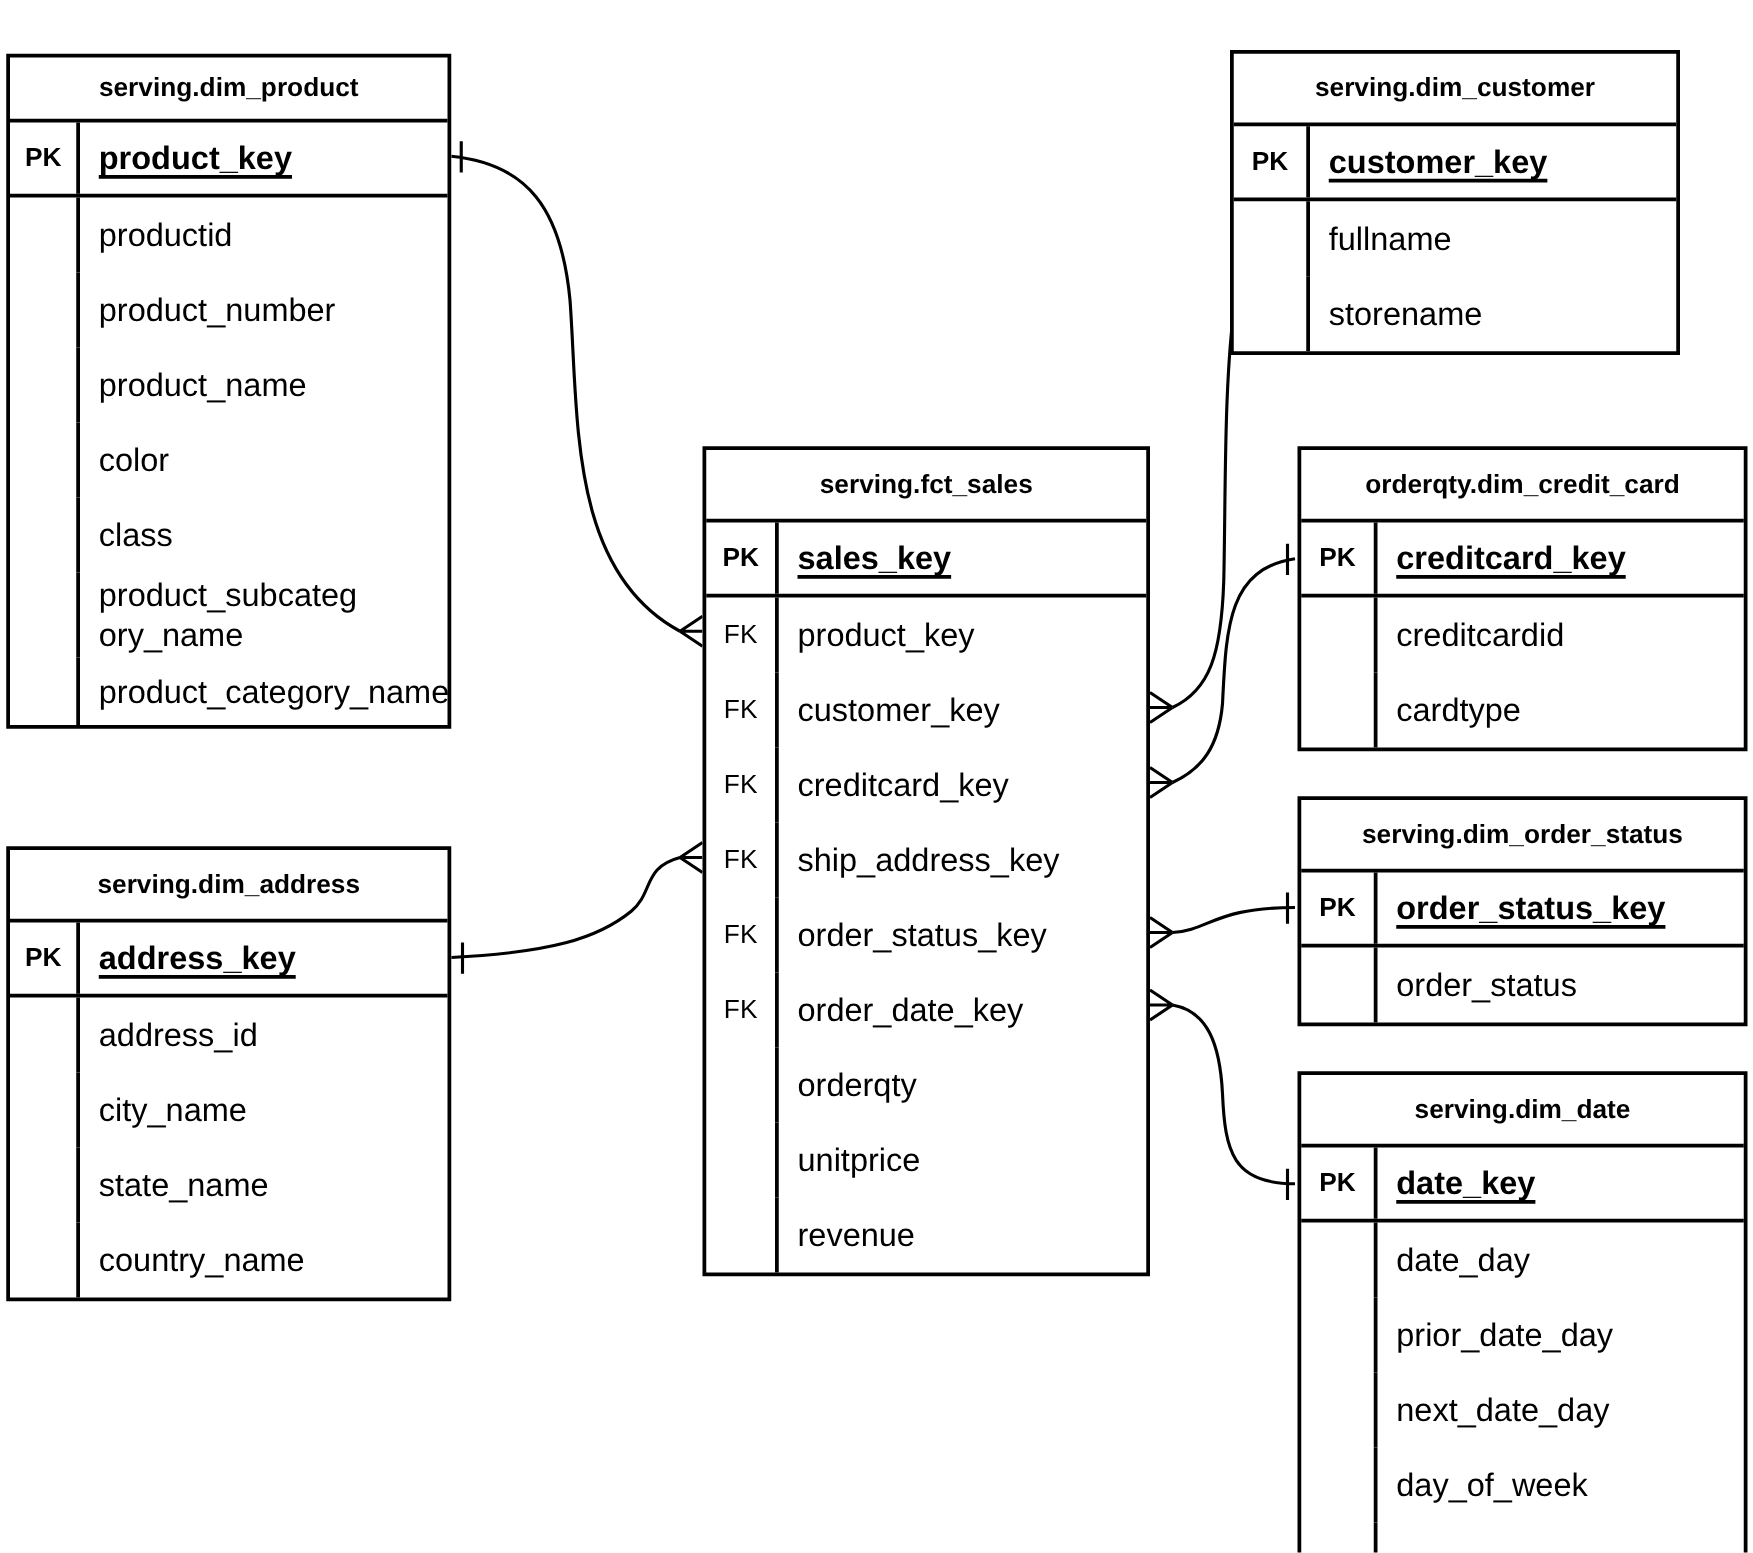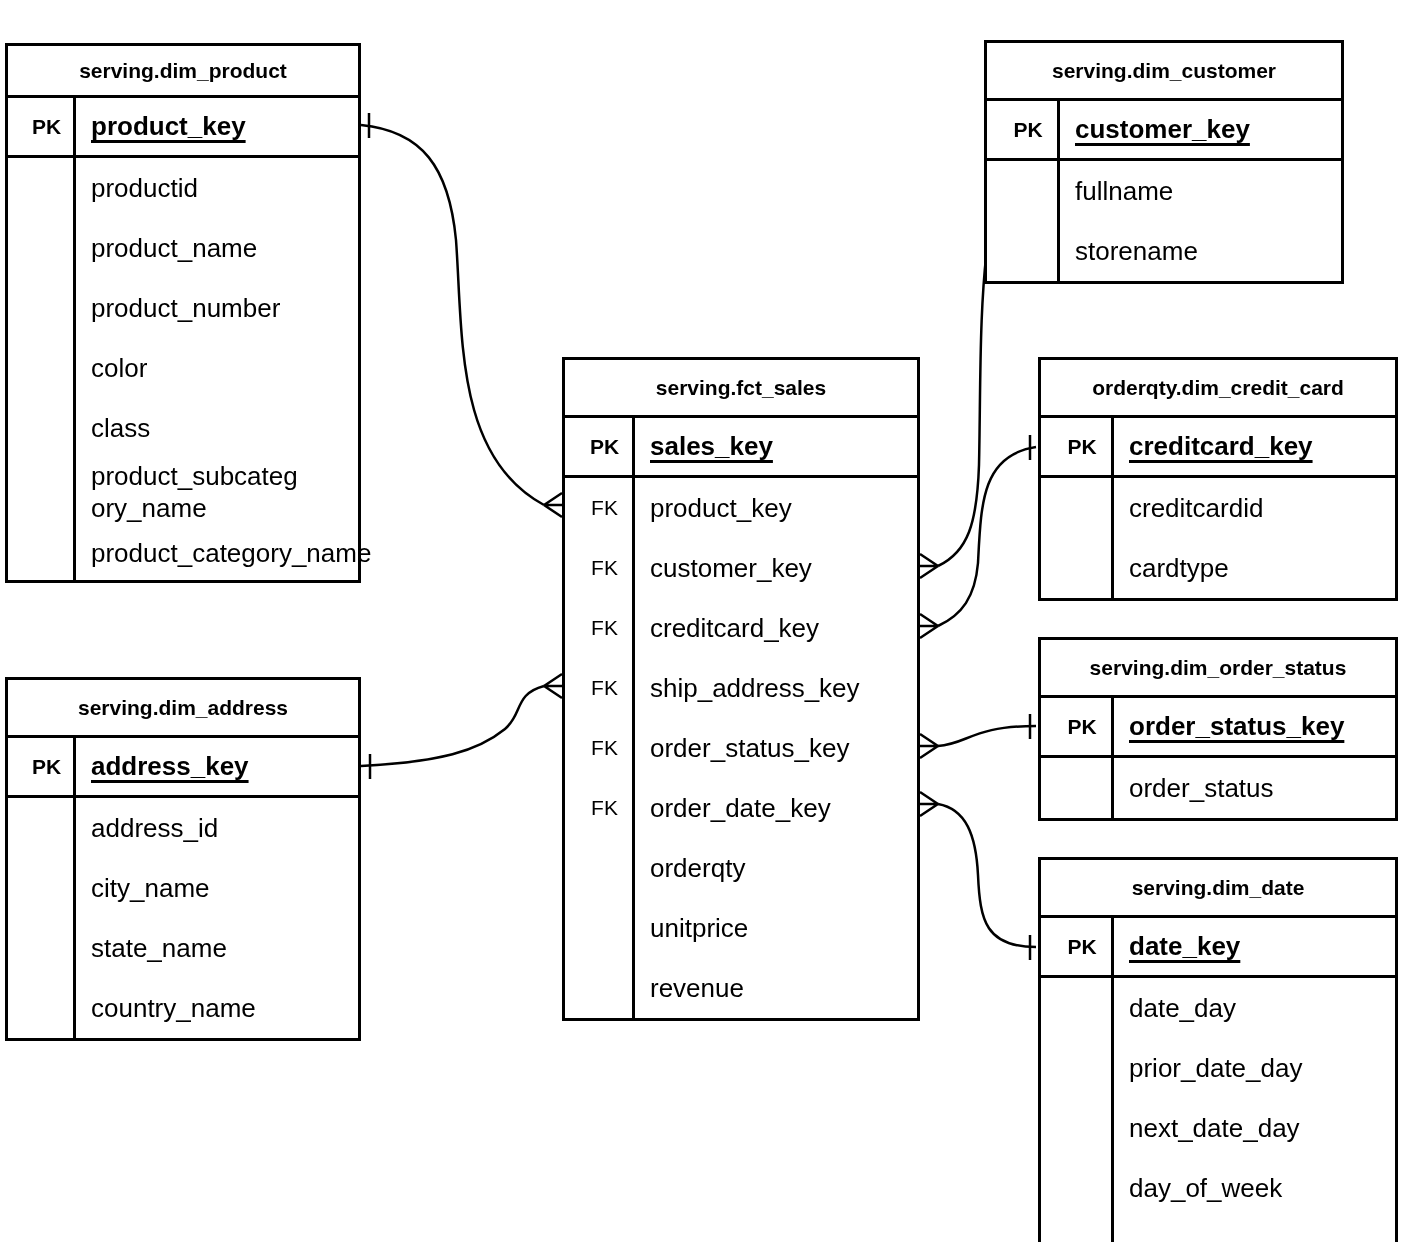--- a/index.html
+++ b/index.html
@@ -2,21 +2,21 @@
 <html><head>
 <meta charset="utf-8">
 <style>
   html,body{margin:0;padding:0;background:#ffffff;}
   body{width:1402px;height:1242px;font-family:"Liberation Sans",sans-serif;color:#000;}
   #canvas{position:relative;width:1402px;height:1242px;background:#fff;overflow:hidden;margin-top:35px;}
   #rels{position:absolute;left:0;top:0;z-index:0;}
   #rels path{stroke:#000;stroke-width:2.5;fill:none;}
   .tbl{position:absolute;z-index:1;background:#fff;border:3px solid #000;box-sizing:border-box;}
   .ttl{display:flex;align-items:center;justify-content:center;font-weight:bold;font-size:21px;border-bottom:3px solid #000;box-sizing:border-box;}
-  .row{display:flex;height:60px;box-sizing:border-box;padding-left:12px;}
+  .row{display:flex;height:60px;box-sizing:border-box;}
   .kc{flex:0 0 auto;border-right:3px solid #000;display:flex;align-items:center;justify-content:center;font-size:21px;box-sizing:border-box;}
   .w-left .kc{width:56px;}
   .w-mid  .kc{width:58px;}
   .w-right .kc{width:61px;}
   .fc{flex:1;display:flex;align-items:center;padding-left:15px;font-size:26px;line-height:1.25;}
   .pk{border-bottom:3px solid #000;}
   .pk .kc{font-weight:bold;}
   .pk .fc{font-weight:bold;text-decoration:underline;text-decoration-thickness:2.5px;text-underline-offset:5px;}
   .wrap{max-width:214px;word-break:break-all;}
 </style>
@@ -63,25 +63,25 @@
     <div class="row pk">
       <div class="kc">PK</div>
       <div class="fc">product_key</div>
     </div>
     <div class="row">
       <div class="kc"></div>
       <div class="fc">productid</div>
     </div>
     <div class="row">
       <div class="kc"></div>
+      <div class="fc">product_number</div>
+    </div>
+    <div class="row">
+      <div class="kc"></div>
       <div class="fc">product_name</div>
-    </div>
-    <div class="row">
-      <div class="kc"></div>
-      <div class="fc">product_number</div>
     </div>
     <div class="row">
       <div class="kc"></div>
       <div class="fc">color</div>
     </div>
     <div class="row">
       <div class="kc"></div>
       <div class="fc">class</div>
     </div>
     <div class="row" style="height:68px;">

